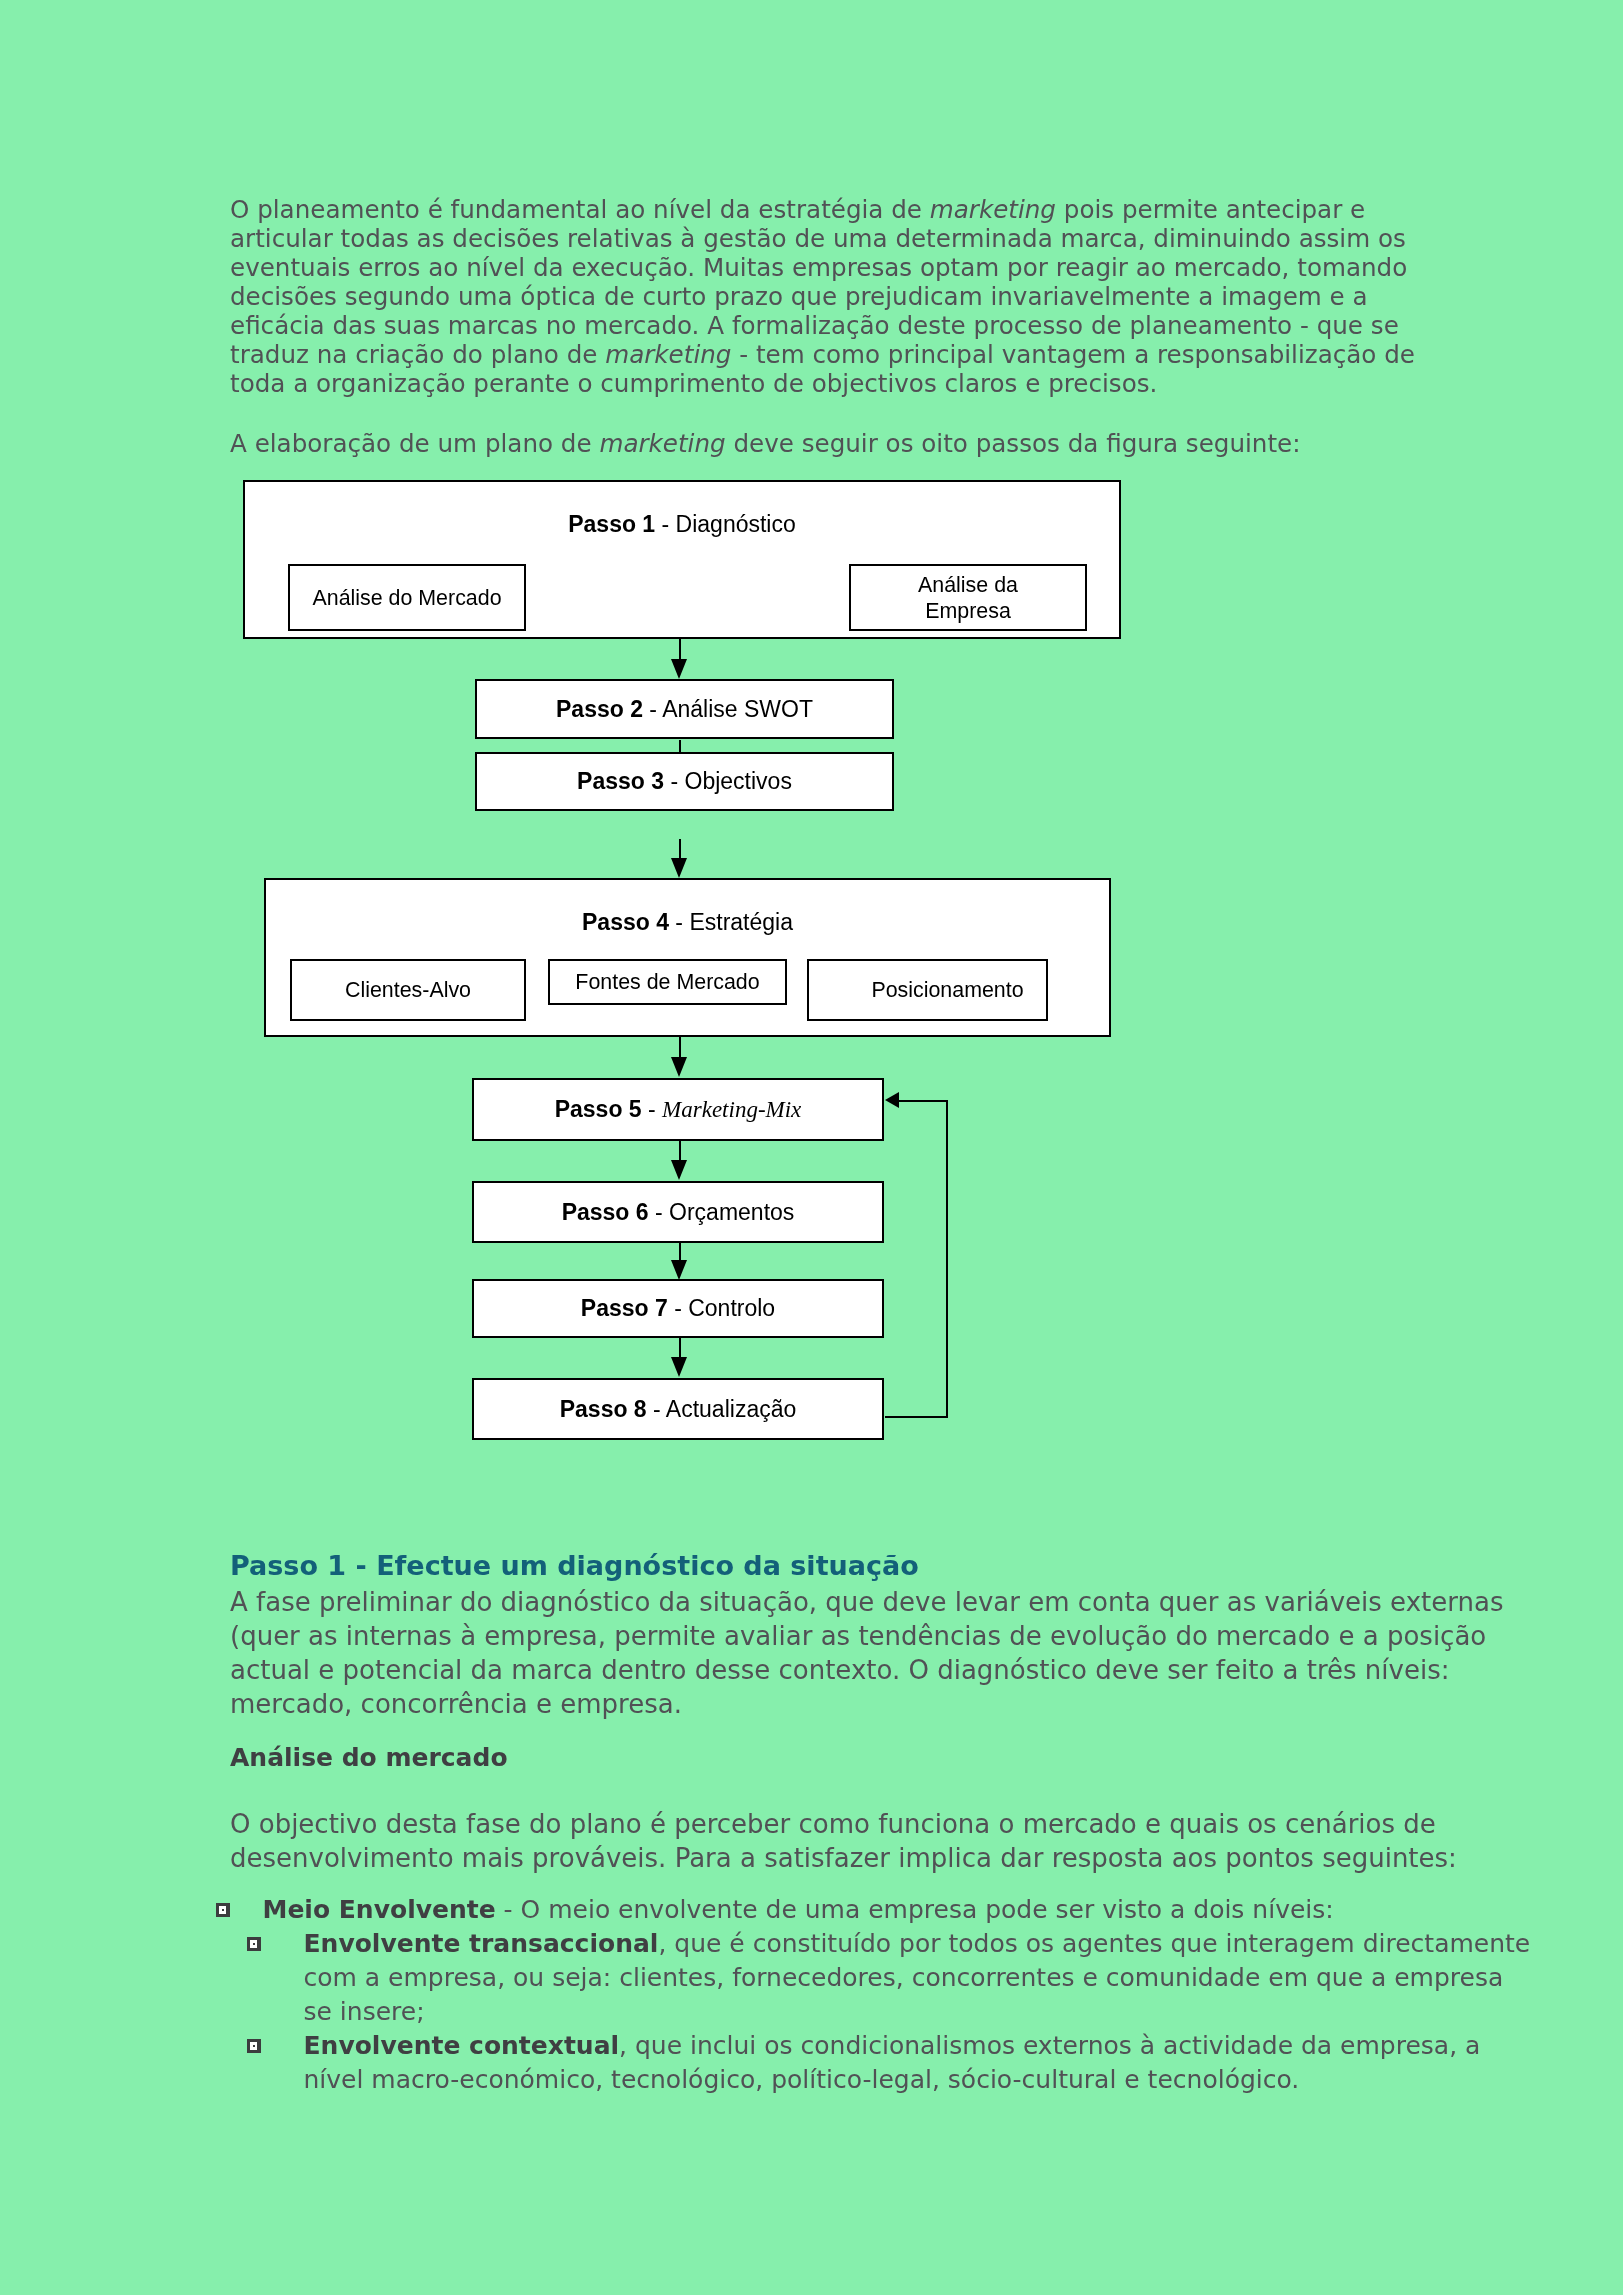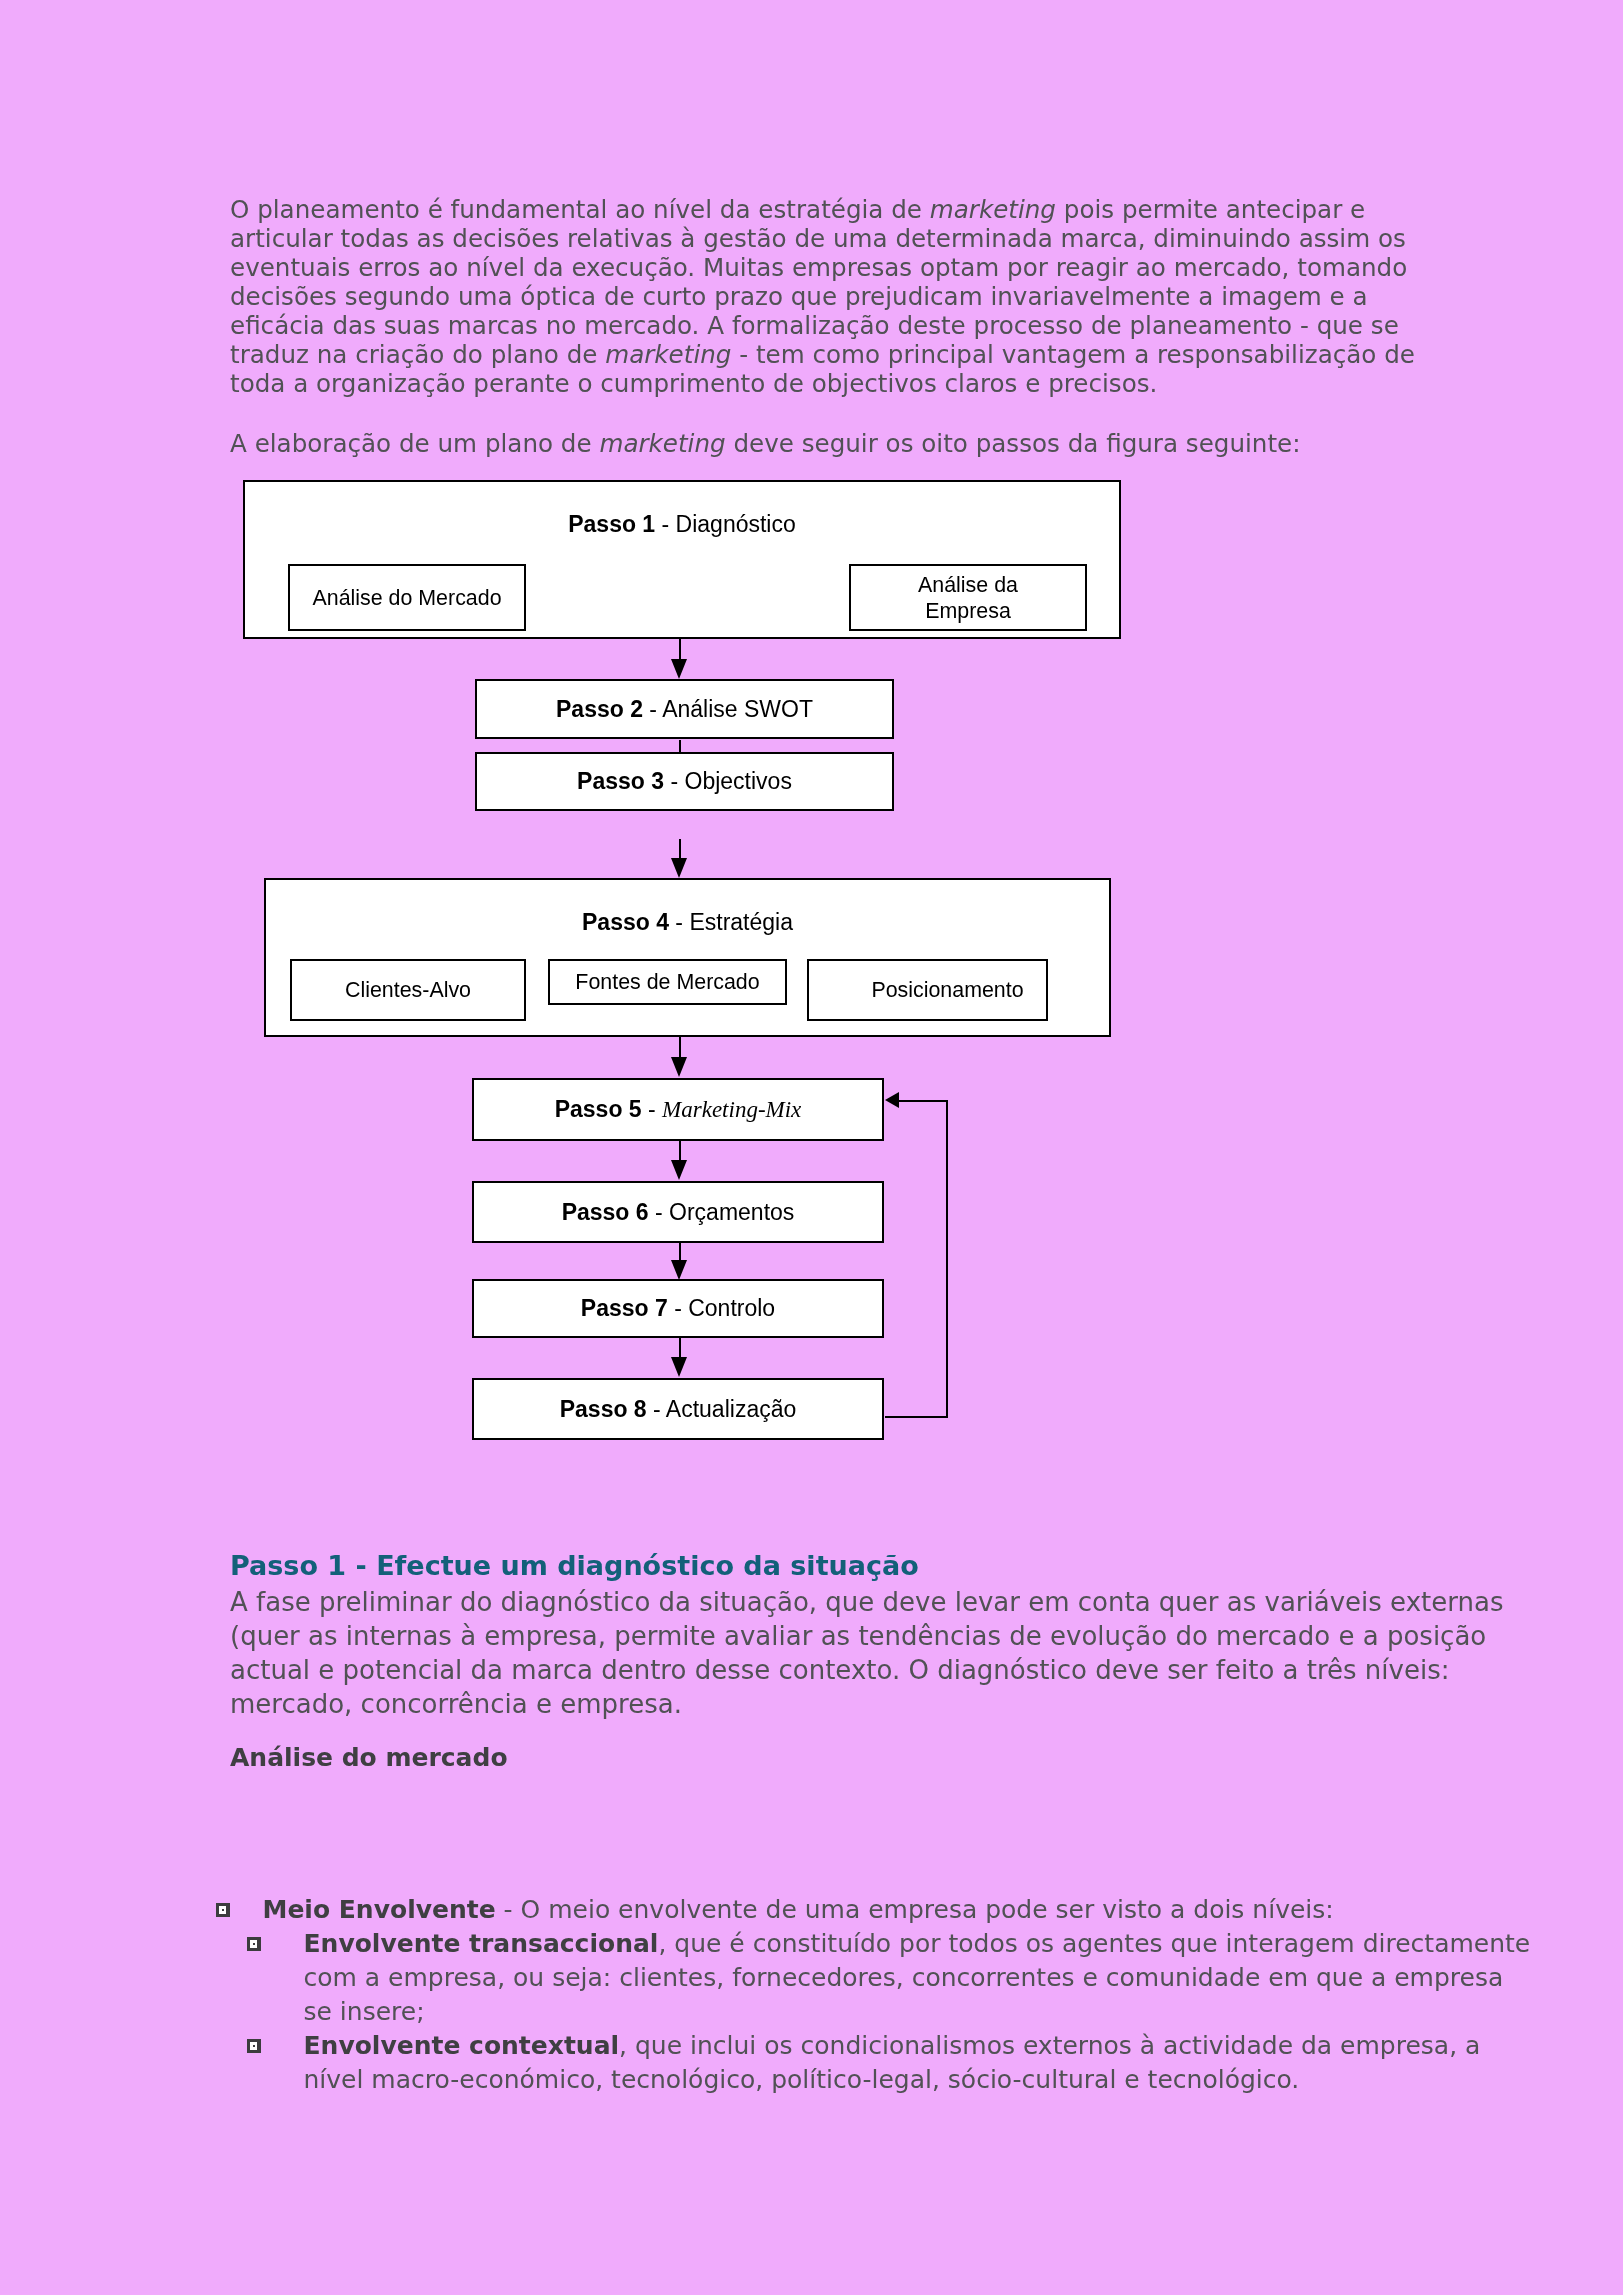--- a/index.html
+++ b/index.html
@@ -1,20 +1,20 @@
 <!DOCTYPE html>
 <html style="font-size:12.7px"><head>
 <meta charset="utf-8">
 <style>
   html,body{margin:0;padding:0;background:#ffffff;}
   .page{
     position:relative;
     width:1623px;
     height:2295px;
-    background:#f0abfc;
+    background:#86efac;
     font-family:"DejaVu Sans", sans-serif;
     color:#515155;
     overflow:hidden;
   }
   
   .para{position:absolute;left:230px;margin:0;}
   .para.top{width:1189px;font-size:24.6px;line-height:29px;}
   .para.bottom{width:1300px;font-size:26px;line-height:34px;}
   .para i{font-style:italic;}
   .heading{
@@ -163,20 +163,21 @@
     <div class="hline" style="left:899px;top:1100px;width:49px;"></div>
     <div class="arrow-left" style="left:885px;top:1092px;"></div>
   </div>
 
   <h2 class="heading" style="top:1550px;">Passo 1 - Efectue um diagnóstico da situação</h2>
 
   <p class="para bottom" style="top:1585px;">A fase preliminar do diagnóstico da situação, que deve levar em conta quer as variáveis externas (quer as internas à empresa, permite avaliar as tendências de evolução do mercado e a posição actual e potencial da marca dentro desse contexto. O diagnóstico deve ser feito a três níveis: mercado, concorrência e empresa.</p>
 
   <h3 class="subheading" style="top:1742px;">Análise do mercado</h3>
 
+  <p class="para bottom" style="top:1807px;">O objectivo desta fase do plano é perceber como funciona o mercado e quais os cenários de desenvolvimento mais prováveis. Para a satisfazer implica dar resposta aos pontos seguintes:</p>
 
   <div class="bullets" style="top:1893px;">
     <div class="li l1">
       <span class="bullet"></span>
       <span class="li-text"><b>Meio Envolvente</b><span> - O meio envolvente de uma empresa pode ser visto a dois níveis:</span></span>
     </div>
     <div class="li l2">
       <span class="bullet"></span>
       <span class="li-text"><b>Envolvente transaccional</b><span>, que é constituído por todos os agentes que interagem directamente com a empresa, ou seja: clientes, fornecedores, concorrentes e comunidade em que a empresa se insere;</span></span>
     </div>

